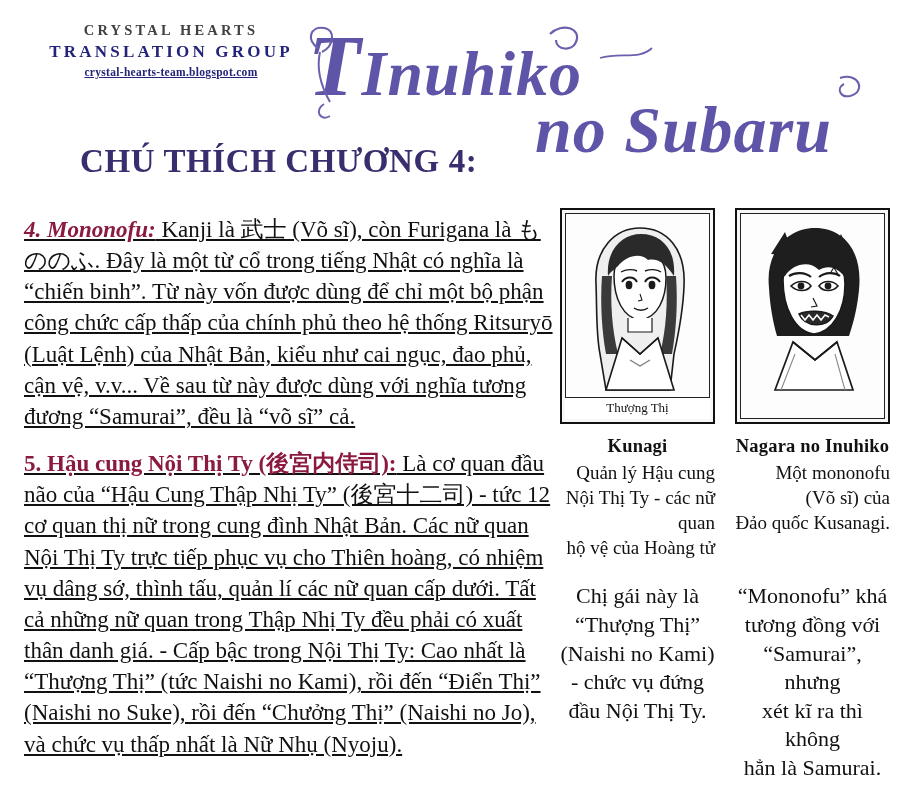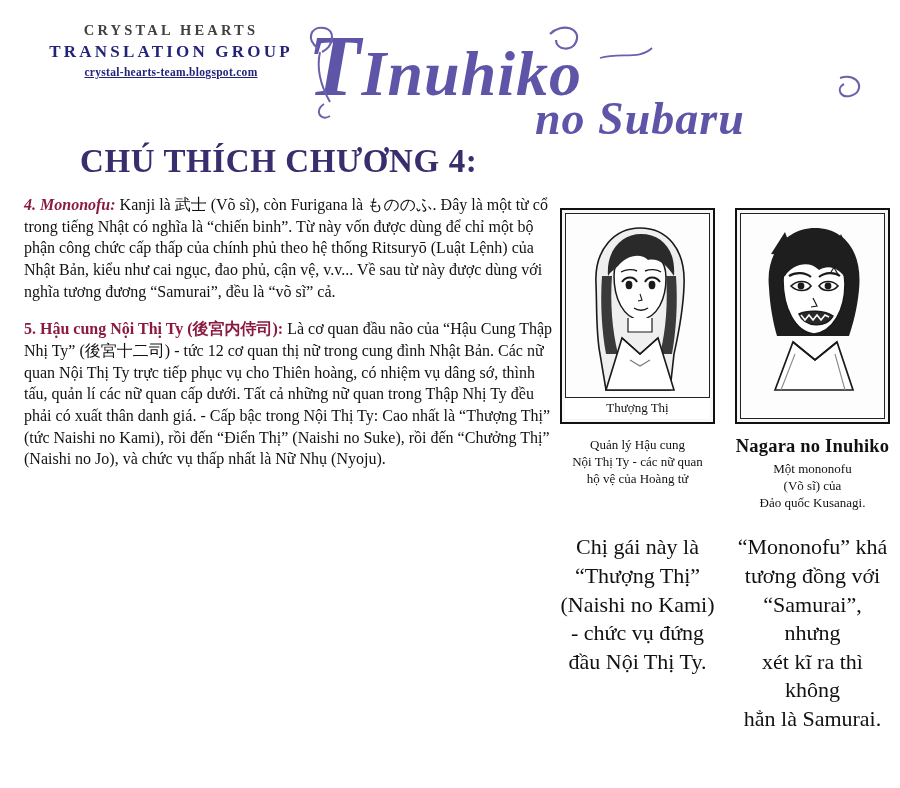--- a/index.html
+++ b/index.html
@@ -75,21 +75,21 @@
     letter-spacing: 1px;
   }
   .logo-line1 .cap {
     font-size: 86px;
     line-height: 0.8;
   }
   .logo-line2 {
     position: absolute;
     left: 235px;
     top: 74px;
-    font-size: 46px;
+    font-size: 66px;
     letter-spacing: 1px;
   }
   .logo-swirl {
     position: absolute;
     color: #6a61ae;
   }
 
   
   .chapter-title {
     position: absolute;
@@ -99,25 +99,26 @@
     font-weight: bold;
     color: #3a2d6e;
     letter-spacing: 0.6px;
     font-family: "Liberation Serif", serif;
   }
 
   
   .notes {
     position: absolute;
     left: 24px;
-    top: 194px;
+    top: 214px;
     width: 530px;
-    font-size: 16px;
+    font-size: 23px;
     line-height: 1.355;
     color: #111111;
+    text-decoration: underline;
   }
   .note-block {
     margin-bottom: 16px;
   }
   .note-head {
     color: #8b1a3f;
     font-weight: bold;
     font-style: italic;
   }
   .note-head-2 {
@@ -169,24 +170,25 @@
     font-family: "Liberation Serif", serif;
     color: #111;
   }
   .panel-name {
     font-size: 18.5px;
     font-weight: bold;
     margin-top: 5px;
     letter-spacing: 0.2px;
   }
   .panel-sub {
-    font-size: 13px;
+    font-size: 19px;
     line-height: 1.32;
     margin-top: 3px;
     color: #111;
+    text-align: right;
   }
   .panel-note {
     font-size: 22px;
     line-height: 1.3;
     margin-top: 22px;
     text-align: center;
     color: #111;
   }
 
   
@@ -271,20 +273,21 @@
             <path d="M68 94 C72 97, 78 97, 82 94" fill="none" stroke="#1a1a1a" stroke-width="1.4"></path>
 
             <path d="M62 104 L62 118 L86 118 L86 104" fill="#ffffff" stroke="#1a1a1a" stroke-width="1.2"></path>
             <path d="M40 176 L56 124 L74 140 L92 124 L108 176 Z" fill="#ffffff" stroke="#1a1a1a" stroke-width="1.6"></path>
             <path d="M56 124 L74 140 L92 124" fill="none" stroke="#1a1a1a" stroke-width="1.6"></path>
             <path d="M64 146 L74 152 L84 146" fill="none" stroke="#7a7a7a" stroke-width="1.2"></path>
           </svg>
         </div>
         <div class="caption-bar">Thượng Thị</div>
       </div>
+      <div class="panel-name">Kunagi</div>
       <div class="panel-sub" style="white-space:pre-line;">Quản lý Hậu cung
 Nội Thị Ty - các nữ quan
 hộ vệ của Hoàng tử</div>
     </div>
 
     <div class="panel">
       <div class="panel-frame">
         <div class="inner-edge"></div>
         <div class="face">
           <svg viewBox="0 0 143 204" preserveAspectRatio="xMidYMid slice">

